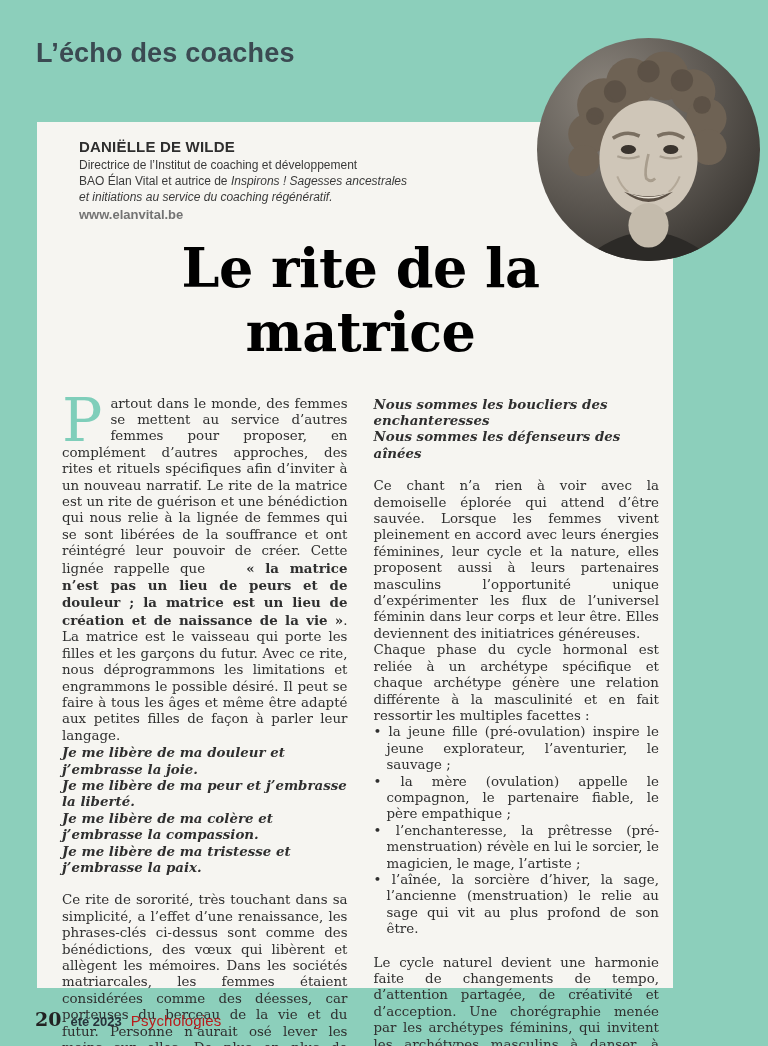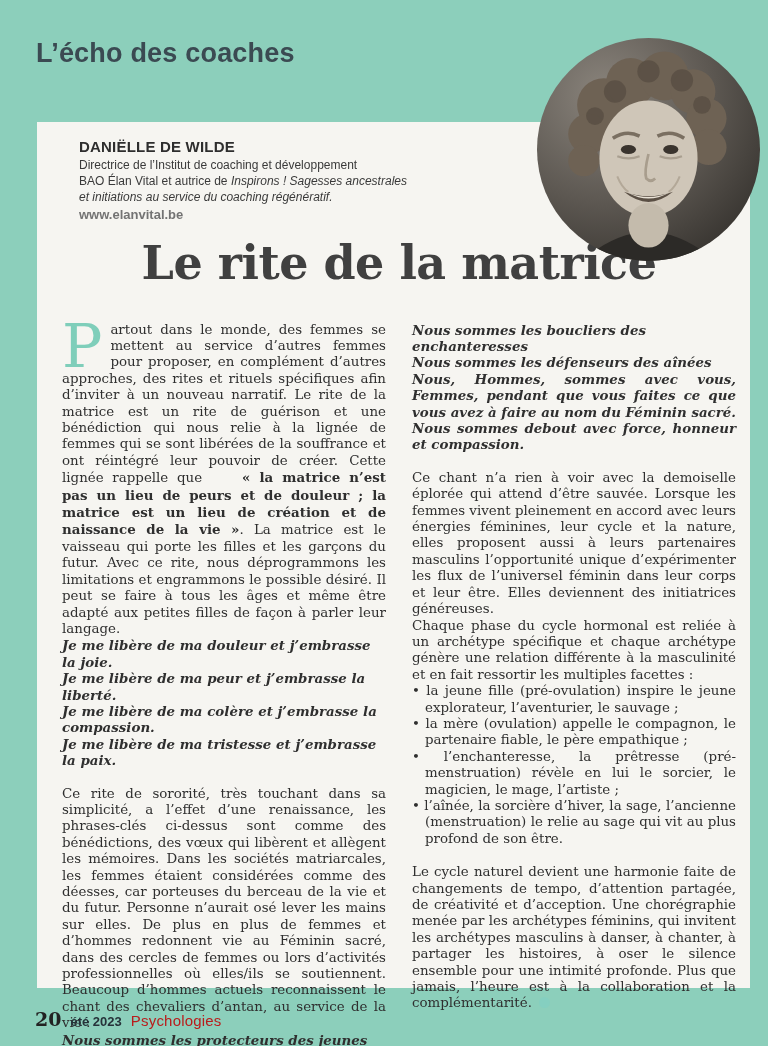--- a/index.html
+++ b/index.html
@@ -10,34 +10,34 @@
     font-family:"Liberation Sans", sans-serif;
   }
   
   .section-header {
     position:absolute; left:36px; top:38px;
     font-size:27px; font-weight:bold; letter-spacing:0.2px;
     color:#3b4a52;
   }
   
   .content-box {
-    position:absolute; left:37px; top:122px; width:713px; height:866px;
+    position:absolute; left:37px; top:122px; width:636px; height:866px;
     background:#f6f5f1;
     padding:16px 14px 24px 25px;
   }
   .author-block { margin-left:17px; color:#333; }
   .author-name { font-size:15px; font-weight:bold; color:#2e2e2e; letter-spacing:0.2px; margin-bottom:2px; }
   .author-line { font-size:12px; line-height:16.2px; color:#3a3a3a; }
   .it { font-style:italic; }
   .author-site { font-size:13px; font-weight:bold; color:#737373; margin-top:1px; }
 
   .title {
     margin-top:14px; text-align:center;
     font-family:"DejaVu Serif", serif; font-weight:bold;
-    font-size:46px; letter-spacing:-0.5px; color:#404040;
+    font-size:54px; letter-spacing:-0.5px; color:#000000;
   }
 
   .columns { display:flex; gap:26px; margin-top:32px; color:#2f2f2f; }
   .col { flex:1; font-family:"DejaVu Serif", serif; font-size:13.4px; line-height:16.4px; }
   .justify { text-align:justify; hyphens:auto; -webkit-hyphens:auto; }
   .b { font-weight:bold;margin-left:31px; }
   .dropcap {
     float:left; font-family:"DejaVu Serif", serif;
     font-size:60px; line-height:47px; color:#7fceba;
     padding-right:8px; padding-top:1px; font-weight:400;
@@ -101,21 +101,20 @@
         <div class="chant">
           <div>Nous sommes les protecteurs des jeunes filles</div>
 
         </div>
       </div>
 
       <div class="col">
         <div class="chant">
           <div>Nous sommes les boucliers des enchanteresses</div>
           <div>Nous sommes les défenseurs des aînées</div>
-          <div class="justify">Nous, Hommes, sommes avec vous, Femmes, pendant que vous faites ce que vous avez à faire au nom du Féminin sacré. Nous sommes debout avec force, honneur et compassion.</div>
         </div>
         <div class="gap"></div>
         <p class="justify">Ce chant n’a rien à voir avec la demoiselle éplorée qui attend d’être sauvée. Lorsque les femmes vivent pleinement en accord avec leurs énergies féminines, leur cycle et la nature, elles proposent aussi à leurs partenaires masculins l’opportunité unique d’expérimenter les flux de l’universel féminin dans leur corps et leur être. Elles deviennent des initiatrices généreuses.</p>
         <p class="justify">Chaque phase du cycle hormonal est reliée à un archétype spécifique et chaque archétype génère une relation différente à la masculinité et en fait ressortir les multiples facettes :</p>
         <div class="bullet">la jeune fille (pré-ovulation) inspire le jeune explorateur, l’aventurier, le sauvage ;</div>
         <div class="bullet">la mère (ovulation) appelle le compagnon, le partenaire fiable, le père empathique ;</div>
         <div class="bullet">l’enchanteresse, la prêtresse (pré-menstruation) révèle en lui le sorcier, le magicien, le mage, l’artiste ;</div>
         <div class="bullet">l’aînée, la sorcière d’hiver, la sage, l’ancienne (menstruation) le relie au sage qui vit au plus profond de son être.</div>
         <div class="gap"></div>
         <p class="justify"><span>Le cycle naturel devient une harmonie faite de changements de tempo, d’attention partagée, de créativité et d’acception. Une chorégraphie menée par les archétypes féminins, qui invitent les archétypes masculins à danser, à chanter, à partager les histoires, à oser le silence ensemble pour une intimité profonde. Plus que jamais, l’heure est à la collaboration et la complémentarité.</span><span class="end-dot"></span></p>

